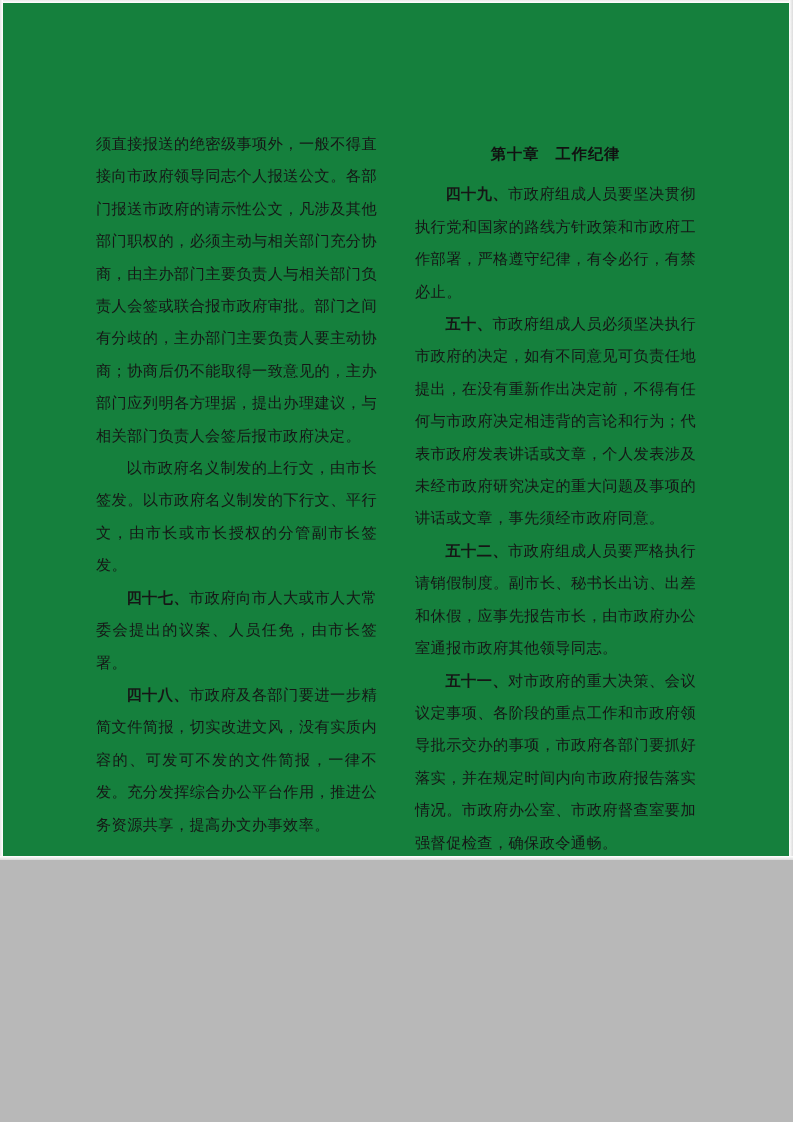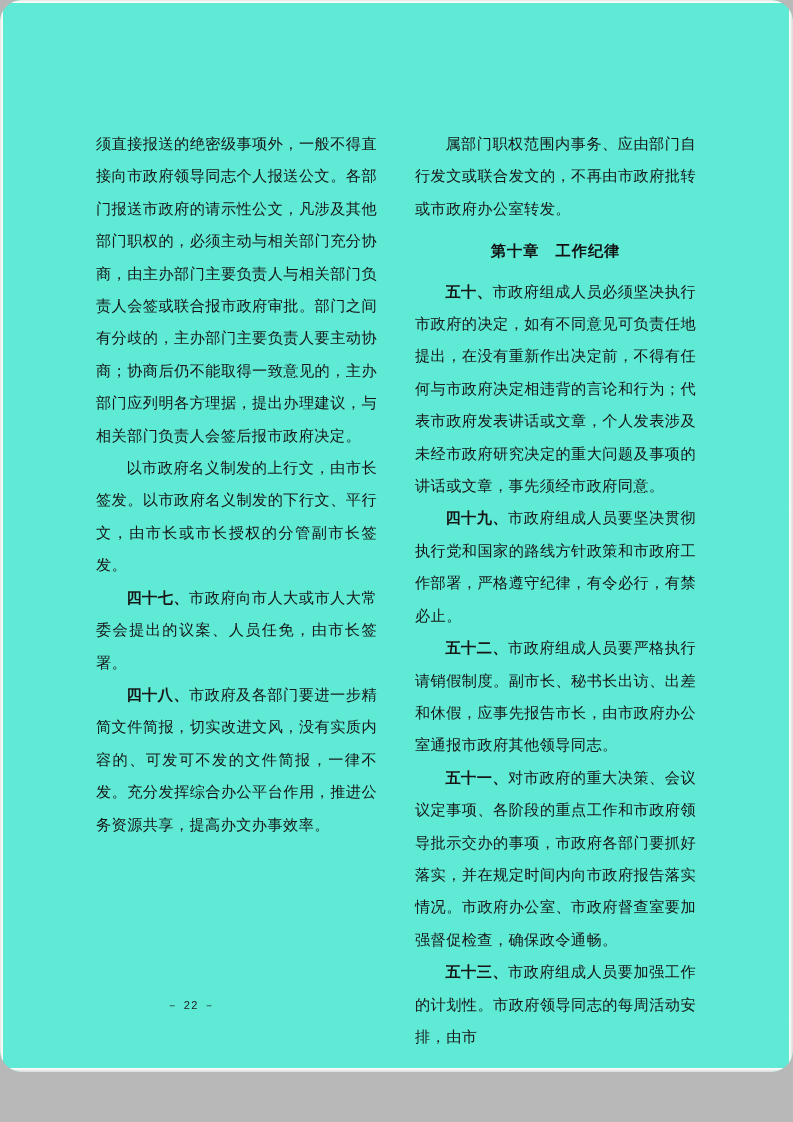--- a/index.html
+++ b/index.html
@@ -6,26 +6,25 @@
     margin: 0;
     padding: 0;
     background: #b8b8b8;
   }
   body {
     font-family: "DejaVu Sans", sans-serif;
   }
   .page {
     position: relative;
     width: 793px;
-    height: 1072px;
-    background: #5eead4;
+    height: 860px;
+    background: #15803d;
     margin: 0 auto;
     overflow: hidden;
     box-sizing: border-box;
-    border-radius: 22px;
   }
   .content {
     position: absolute;
     left: 96px;
     top: 128px;
     width: 600px;
     height: 870px;
     display: flex;
     flex-direction: row;
     gap: 38px;
@@ -107,24 +106,23 @@
 
   <div class="content">
 
     <div class="col" id="left-col">
         <p class="para"><span>须直接报送的绝密级事项外，一般不得直接向市政府领导同志个人报送公文。各部门报送市政府的请示性公文，凡涉及其他部门职权的，必须主动与相关部门充分协商，由主办部门主要负责人与相关部门负责人会签或联合报市政府审批。部门之间有分歧的，主办部门主要负责人要主动协商；协商后仍不能取得一致意见的，主办部门应列明各方理据，提出办理建议，与相关部门负责人会签后报市政府决定。</span></p>
         <p class="para indent"><span>以市政府名义制发的上行文，由市长签发。以市政府名义制发的下行文、平行文，由市长或市长授权的分管副市长签发。</span></p>
         <p class="para indent"><span class="bold">四十七、</span><span>市政府向市人大或市人大常委会提出的议案、人员任免，由市长签署。</span></p>
         <p class="para indent"><span class="bold">四十八、</span><span>市政府及各部门要进一步精简文件简报，切实改进文风，没有实质内容的、可发可不发的文件简报，一律不发。充分发挥综合办公平台作用，推进公务资源共享，提高办文办事效率。</span></p>
       </div>
     <div class="col" id="right-col">
-        <p class="para indent"><span>属部门职权范围内事务、应由部门自行发文或联合发文的，不再由市政府批转或市政府办公室转发。</span></p>
         <div class="chapter">第十章　工作纪律</div>
+        <p class="para indent"><span class="bold">四十九、</span><span>市政府组成人员要坚决贯彻执行党和国家的路线方针政策和市政府工作部署，严格遵守纪律，有令必行，有禁必止。</span></p>
         <p class="para indent"><span class="bold">五十、</span><span>市政府组成人员必须坚决执行市政府的决定，如有不同意见可负责任地提出，在没有重新作出决定前，不得有任何与市政府决定相违背的言论和行为；代表市政府发表讲话或文章，个人发表涉及未经市政府研究决定的重大问题及事项的讲话或文章，事先须经市政府同意。</span></p>
-        <p class="para indent"><span class="bold">四十九、</span><span>市政府组成人员要坚决贯彻执行党和国家的路线方针政策和市政府工作部署，严格遵守纪律，有令必行，有禁必止。</span></p>
         <p class="para indent"><span class="bold">五十二、</span><span>市政府组成人员要严格执行请销假制度。副市长、秘书长出访、出差和休假，应事先报告市长，由市政府办公室通报市政府其他领导同志。</span></p>
         <p class="para indent"><span class="bold">五十一、</span><span>对市政府的重大决策、会议议定事项、各阶段的重点工作和市政府领导批示交办的事项，市政府各部门要抓好落实，并在规定时间内向市政府报告落实情况。市政府办公室、市政府督查室要加强督促检查，确保政令通畅。</span></p>
         <p class="para indent"><span class="bold">五十三、</span><span>市政府组成人员要加强工作的计划性。市政府领导同志的每周活动安排，由市</span></p>
       </div>
 
   </div>
 
   <div class="pagenum">－ 22 －</div>
 </div>
 

